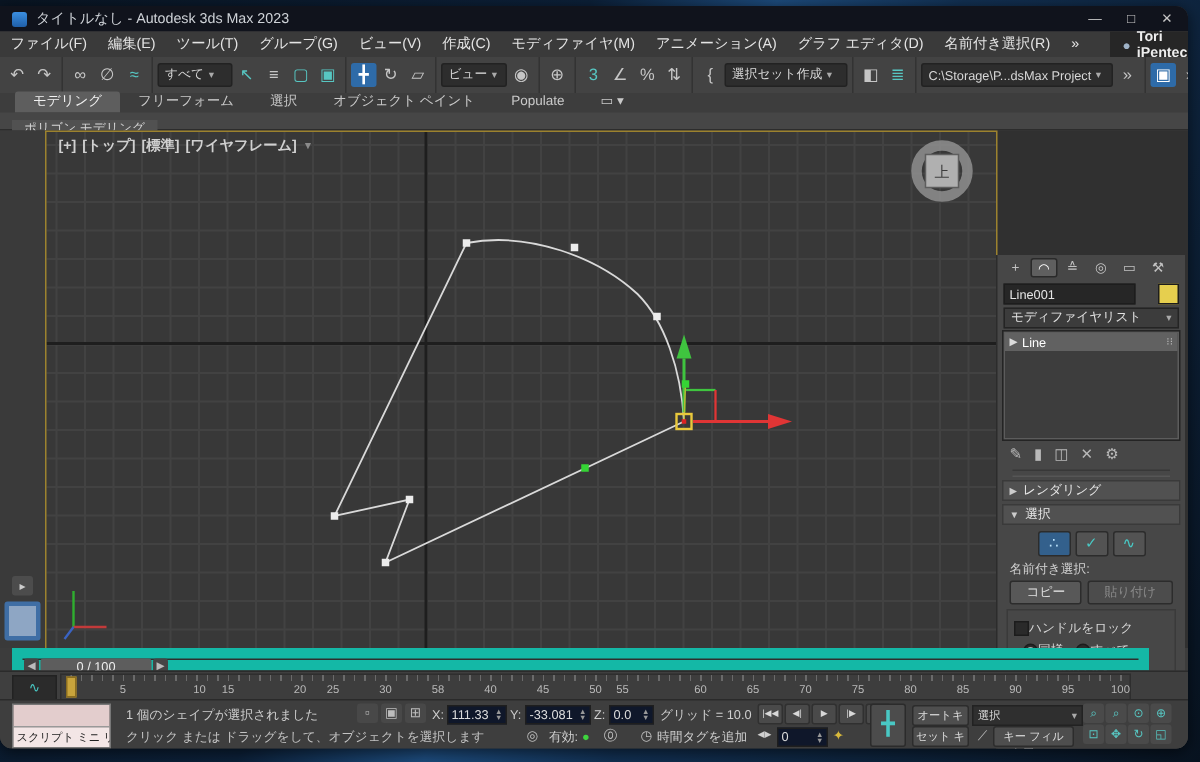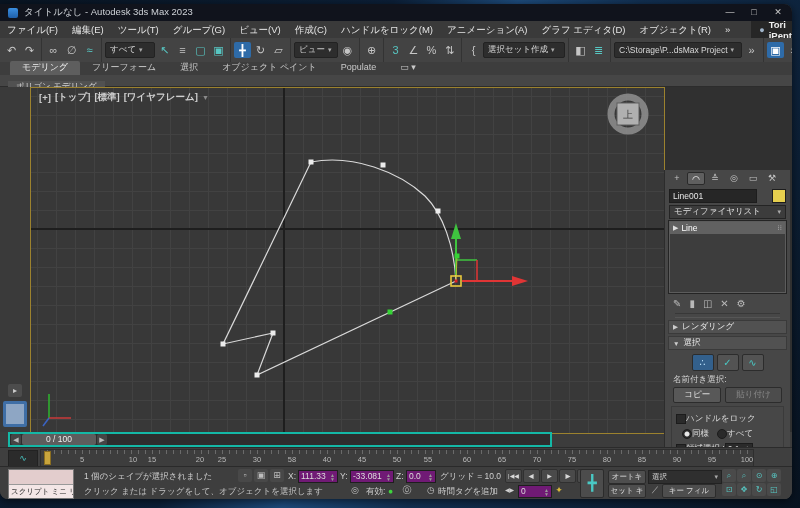--- a/index.html
+++ b/index.html
@@ -72,37 +72,37 @@
   .cp-btn{background:#585858;border:1px solid #2c2c2c;border-radius:2px;color:#e2e2e2;font-size:8.5px;padding:1px 10px;}
   .cp-btn.disabled{color:#8a8a8a;background:#4c4c4c;}
   #sel-group{margin:2px 6px;border:1px solid #3a3a3a;padding:3px 4px 4px;}
   .cb-row{display:flex;align-items:center;gap:0;margin:3px 0;}
   .cb{width:8px;height:8px;background:#2a2a2a;border:1px solid #1c1c1c;flex:none;}
   .radio{width:8px;height:8px;border-radius:50%;background:#2a2a2a;border:1px solid #1c1c1c;flex:none;}
   .radio.on{background:radial-gradient(circle at 50% 50%,#e8e8e8 0 2px,#2a2a2a 3px);}
   .mini-field{background:#2a2a2a;border:1px solid #1c1c1c;color:#ddd;padding:0 2px;height:10px;line-height:10px;min-width:22px;display:inline-flex;align-items:center;justify-content:space-between;}
   .spin{font-size:5px;color:#999;line-height:4px;display:inline-block;margin-left:2px;}
   
-  #timeslider{position:absolute;left:8px;top:428px;width:544px;height:15px;background:#2e2e2e;border:2px solid #14b8a6;box-sizing:border-box;display:flex;align-items:flex-end;}
+  #timeslider{position:absolute;left:8px;top:428px;width:758px;height:15px;background:#2e2e2e;border:7px solid #14b8a6;box-sizing:border-box;display:flex;align-items:flex-start;}
   .ts-btn{width:10px;height:11px;background:#454545;color:#bbb;font-size:7px;text-align:center;line-height:11px;margin:0 1px;border-radius:2px;}
   #ts-grip{width:74px;height:11px;background:#5d5d5d;border-radius:2px;color:#eee;font-size:8.5px;text-align:center;line-height:11px;}
   
   #trackbar{position:absolute;left:0;top:443px;width:100%;height:19px;background:#3f3f3f;border-top:1px solid #2b2b2b;box-sizing:border-box;}
   #tb-curve{position:absolute;left:8px;top:2px;width:28px;height:15px;background:#2b2b2b;border:1px solid #222;color:#49c8c4;font-size:9px;text-align:center;line-height:15px;}
   #ruler{position:absolute;left:40px;top:1px;width:712px;height:17px;background:#3d3d3d;border:1px solid #2e2e2e;}
   #ruler-ticks{position:absolute;left:6px;top:0;width:704px;height:4px;background:repeating-linear-gradient(90deg,#6a6a6a 0 1px,transparent 1px 7px);}
   .tick-label{position:absolute;top:5px;transform:translateX(-50%);font-size:7.5px;color:#b8b8b8;}
   #frame-marker{position:absolute;left:3px;top:1px;width:7px;height:14px;background:#c8a43c;border:1px solid #8a6d20;box-sizing:border-box;}
   
   #statusbar{position:absolute;left:0;top:462px;width:100%;height:33px;background:#3e3e3e;border-top:1px solid #2a2a2a;box-sizing:border-box;font-size:8.5px;color:#d6d6d6;}
   #listener{position:absolute;left:8px;top:2px;width:64px;height:28px;border:1px solid #777;}
   #listener-top{height:14px;background:#e3cdcd;border-bottom:1px solid #999;}
   #listener-bot{height:13px;background:#f3e6e6;color:#222;font-size:7.5px;line-height:13px;padding-left:2px;white-space:nowrap;overflow:hidden;}
   .sb-icon{position:absolute;width:14px;height:13px;text-align:center;line-height:13px;color:#bdbdbd;font-size:9px;background:#484848;border-radius:2px;}
-  .sb-field{position:absolute;background:#701a75;border:1px solid #1e1e1e;color:#ddd;height:11px;line-height:11px;padding:0 2px;display:flex;align-items:center;justify-content:space-between;}
+  .sb-field{position:absolute;background:#0f172a;border:1px solid #1e1e1e;color:#ddd;height:11px;line-height:11px;padding:0 2px;display:flex;align-items:center;justify-content:space-between;}
   .sb-lab{position:absolute;color:#cfcfcf;}
   .pb-btn{width:15px;height:12px;background:#4a4a4a;border:1px solid #303030;color:#d8d8d8;font-size:6px;text-align:center;line-height:12px;border-radius:2px;margin-right:1px;}
   #playback{position:absolute;left:505px;top:2px;display:flex;}
   #setkey-big{position:absolute;left:580px;top:2px;width:22px;height:27px;background:#4c4c4c;border:1px solid #2b2b2b;border-radius:2px;color:#49c8c4;font-size:15px;text-align:center;line-height:26px;}
   .key-btn{position:absolute;width:36px;height:12px;background:#4e4e4e;border:1px solid #2c2c2c;color:#ddd;font-size:7.5px;text-align:center;line-height:12px;border-radius:2px;}
   #keysel-dd{position:absolute;left:648px;top:3px;width:66px;height:12px;background:#2f2f2f;border:1px solid #222;color:#ddd;font-size:7.5px;display:flex;align-items:center;justify-content:space-between;padding:0 3px;}
   #nav-grid{position:absolute;left:722px;top:2px;display:grid;grid-template-columns:repeat(4,14px);grid-auto-rows:13px;gap:1px;}
   .nav-icon{background:#4a4a4a;color:#57c6c2;font-size:8px;text-align:center;line-height:13px;border-radius:2px;}
 </style>
 </head>
@@ -121,24 +121,24 @@
   </div>
 
   <div id="menubar">
 
   <span class="menu-item">ファイル(F)</span>
       <span class="menu-item">編集(E)</span>
       <span class="menu-item">ツール(T)</span>
       <span class="menu-item">グループ(G)</span>
       <span class="menu-item">ビュー(V)</span>
       <span class="menu-item">作成(C)</span>
-      <span class="menu-item">ハンドルをロック(M)</span>
+      <span class="menu-item">モディファイヤ(M)</span>
       <span class="menu-item">アニメーション(A)</span>
       <span class="menu-item">グラフ エディタ(D)</span>
-      <span class="menu-item">オブジェクト(R)</span>
+      <span class="menu-item">名前付き選択(R)</span>
       <span class="menu-item">»</span>
       <div id="user-area">
         <span id="user-icon">●</span>
         <span id="user-name">Tori iPentec</span>
       </div>
     </div>
 
   <div id="toolbar">
       <div class="tb-group">
         <span class="tb-icon">↶</span>
@@ -345,21 +345,21 @@
           <span class="tick-label" style="left: 35px;">5</span>
           <span class="tick-label" style="left: 86px;">10</span>
           <span class="tick-label" style="left: 105px;">15</span>
           <span class="tick-label" style="left: 130px; padding-left: 46px;">20</span>
           <span class="tick-label" style="left: 175px;">25</span>
           <span class="tick-label" style="left: 210px;">30</span>
           <span class="tick-label" style="left: 245px;">58</span>
           <span class="tick-label" style="left: 280px;">40</span>
           <span class="tick-label" style="left: 315px;">45</span>
           <span class="tick-label" style="left: 350px;">50</span>
-          <span class="tick-label" style="left: 381px;">55</span>
+          <span class="tick-label" style="left: 368px;">55</span>
           <span class="tick-label" style="left: 420px;">60</span>
           <span class="tick-label" style="left: 455px;">65</span>
           <span class="tick-label" style="left: 490px;">70</span>
           <span class="tick-label" style="left: 525px;">75</span>
           <span class="tick-label" style="left: 560px;">80</span>
           <span class="tick-label" style="left: 595px;">85</span>
           <span class="tick-label" style="left: 630px;">90</span>
           <span class="tick-label" style="left: 665px;">95</span>
           <span class="tick-label" style="left: 700px;">100</span>
         </div>

